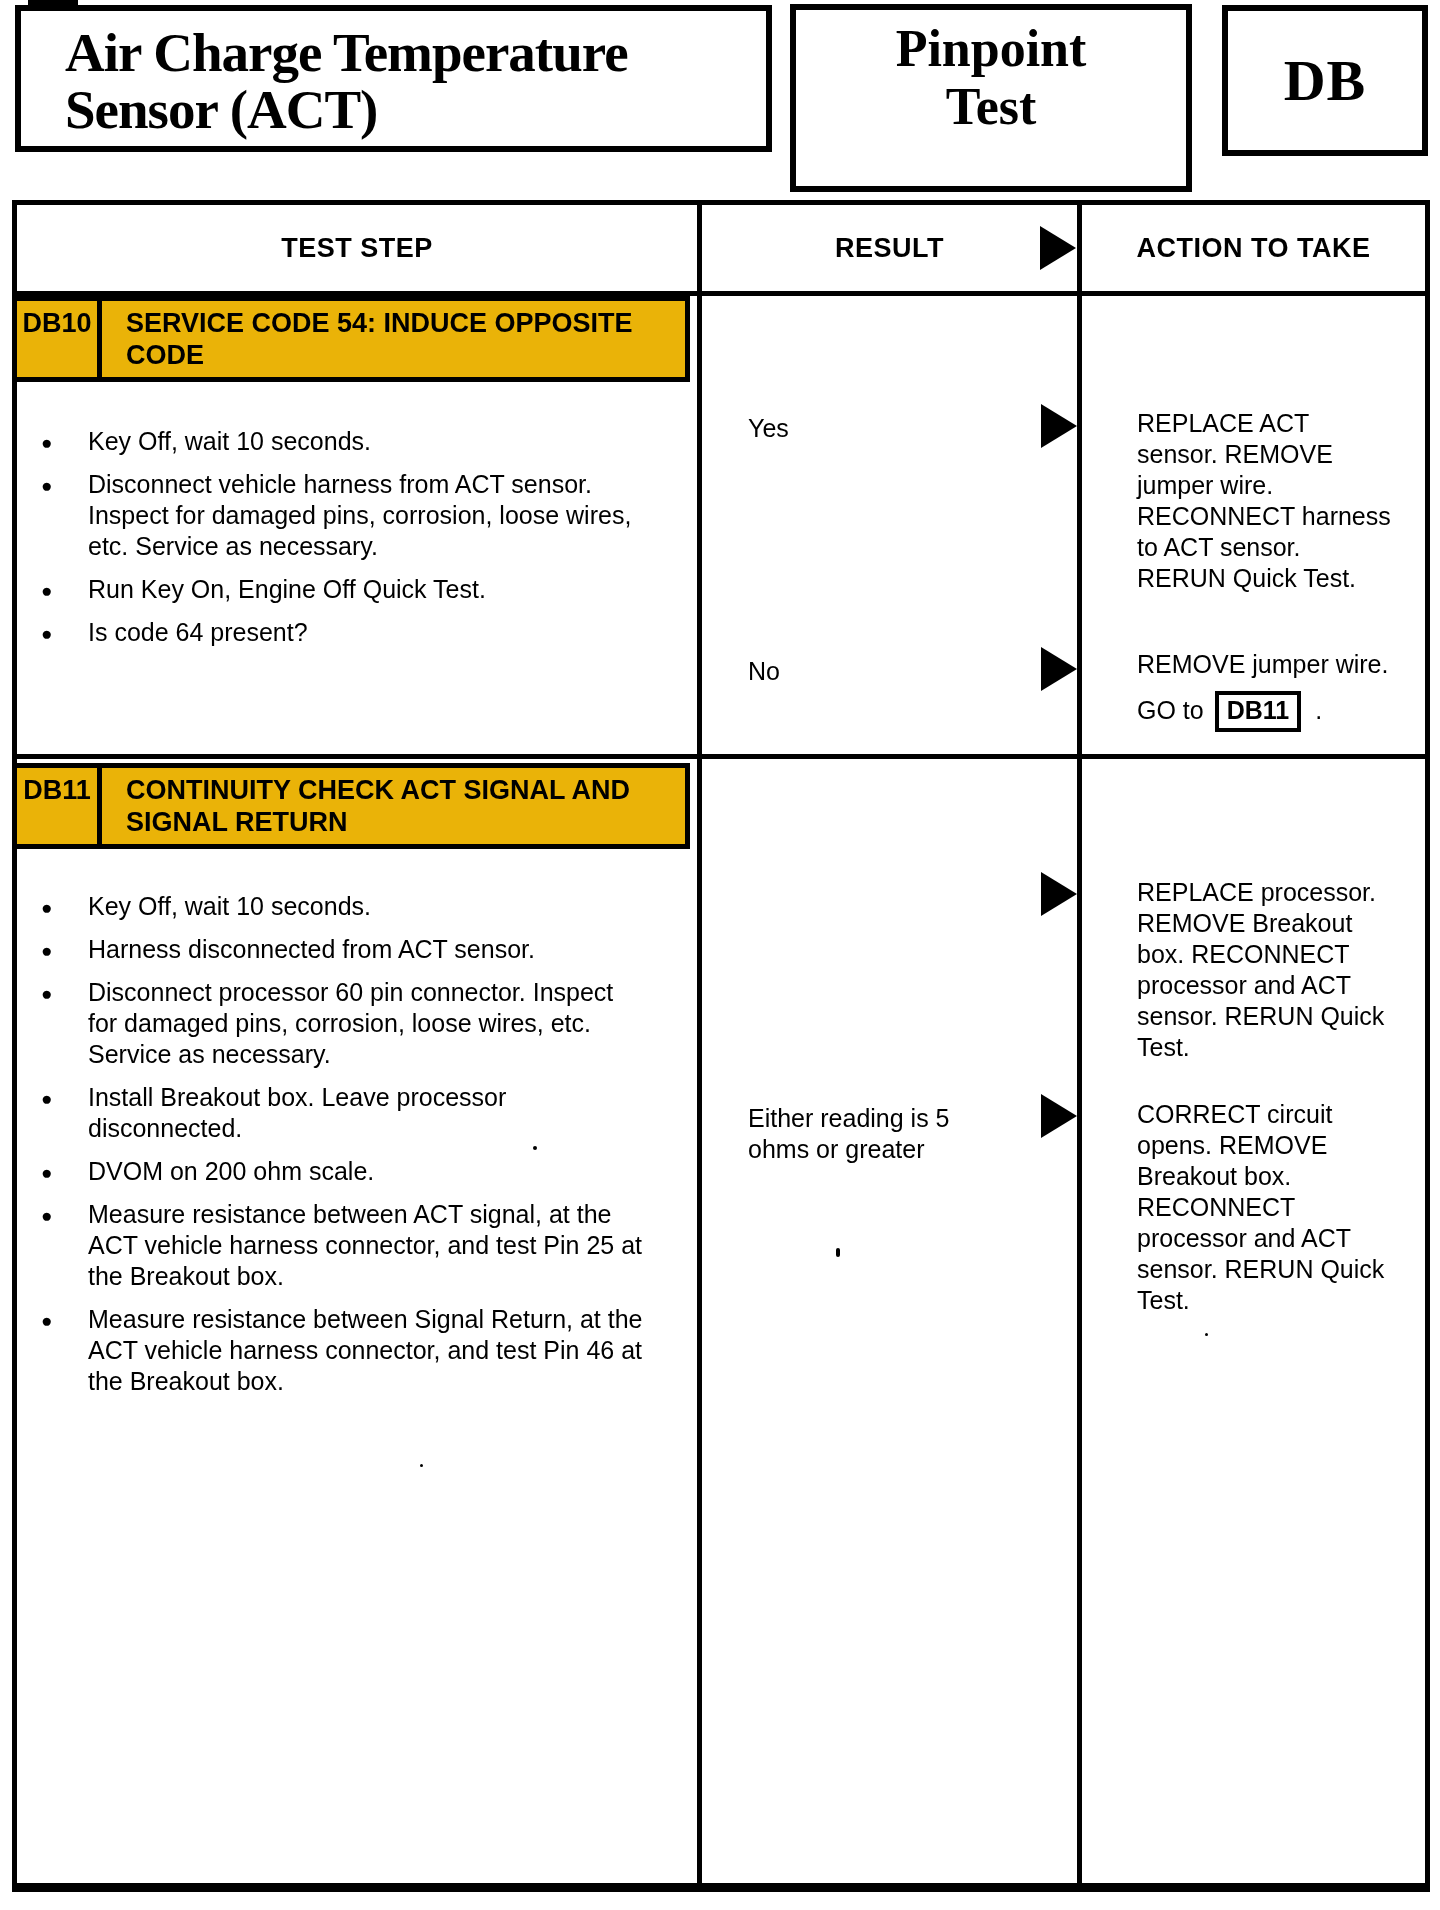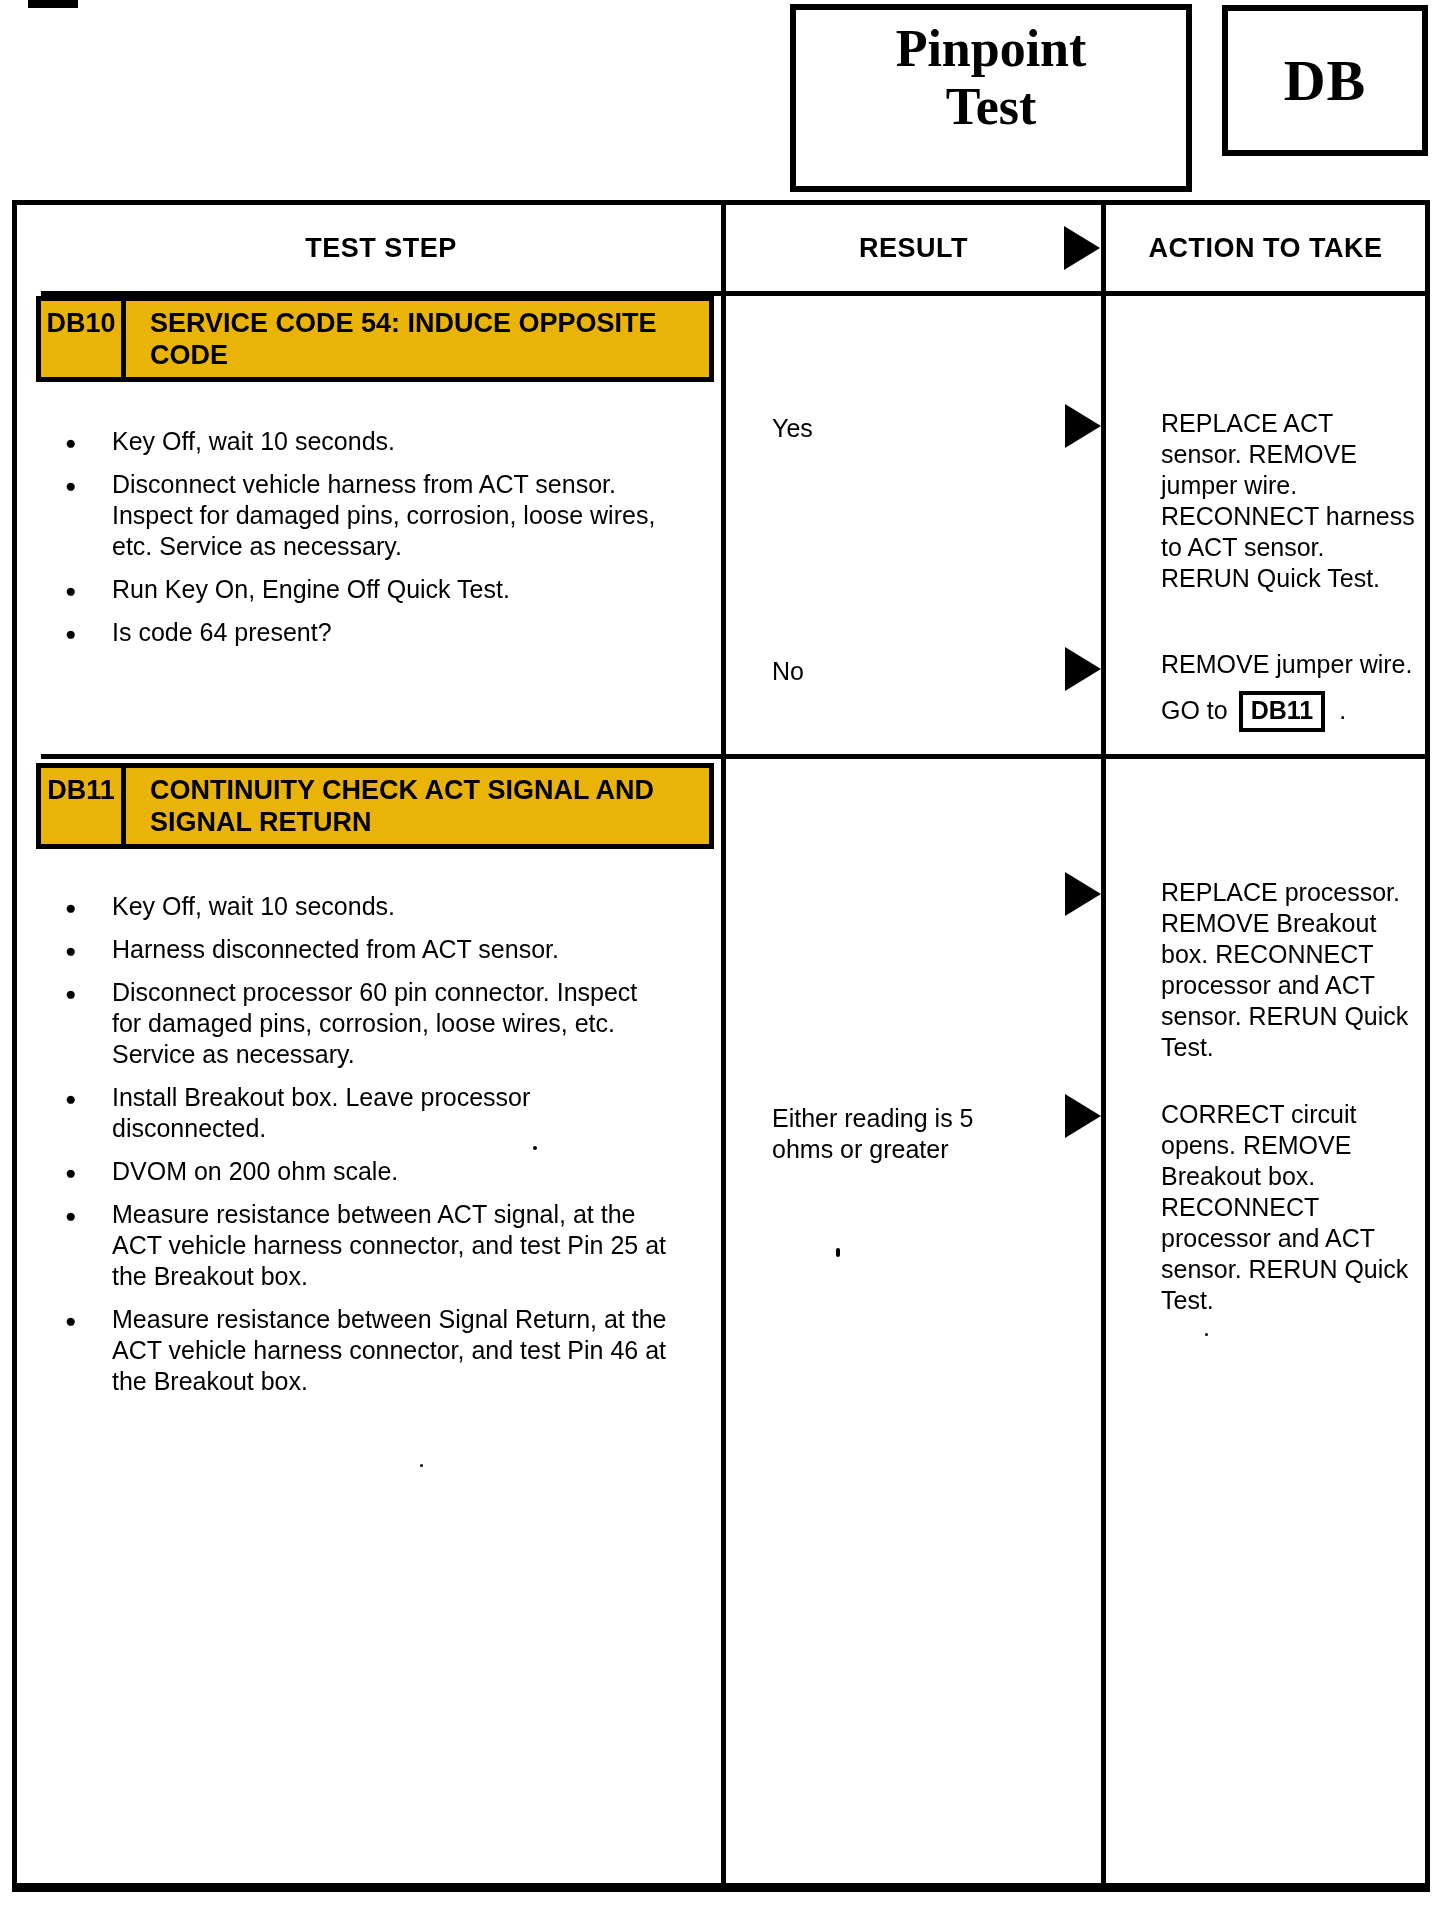--- a/index.html
+++ b/index.html
@@ -15,21 +15,21 @@
   .pinpoint-box .tline{font-family:"Liberation Serif", serif;font-weight:bold;
                        font-size:52px;line-height:58px;}
   .db-box{left:1222px;top:5px;width:206px;height:151px;display:flex;
           align-items:center;justify-content:center;}
   .db-box .code{font-family:"Liberation Serif", serif;font-weight:bold;font-size:58px;letter-spacing:1px;}
 
   
   .ptable{position:absolute;left:12px;top:200px;width:1418px;height:1692px;
           border:5px solid #000;border-bottom-width:9px;box-sizing:border-box;
           display:flex;flex-direction:column;}
-  .row{display:flex;box-sizing:border-box;margin-left:24px;}
+  .row{display:flex;box-sizing:border-box;}
   .rhead{height:91px;border-bottom:5px solid #000;}
   .rdb10{height:463px;border-bottom:5px solid #000;}
   .rdb11{flex:1;}
   .c{box-sizing:border-box;position:relative;}
   .c1{width:685px;border-right:5px solid #000;}
   .c2{width:380px;border-right:5px solid #000;}
   .c3{flex:1;}
   .hcell{display:flex;align-items:center;justify-content:center;}
   .hcell .hlabel{font-weight:bold;font-size:27px;letter-spacing:.5px;}
 
@@ -69,20 +69,24 @@
   .speck.a2{left:533px;top:1146px;width:4px;height:4px;border-radius:2px;}
   .speck.a3{left:836px;top:1248px;width:4px;height:9px;border-radius:2px;}
   .speck.a4{left:420px;top:1464px;width:3px;height:3px;border-radius:2px;}
   .speck.a5{left:1205px;top:1333px;width:3px;height:3px;border-radius:2px;}
 </style>
 </head>
 <body>
 
 <div class="sheet">
 
+  <div class="hbox title-box">
+    <div class="tline">Air Charge Temperature</div>
+    <div class="tline">Sensor (ACT)</div>
+  </div>
   <div class="hbox pinpoint-box">
     <div class="tline">Pinpoint</div>
     <div class="tline">Test</div>
   </div>
   <div class="hbox db-box">
     <span class="code">DB</span>
   </div>
 
   <div class="ptable">
 

